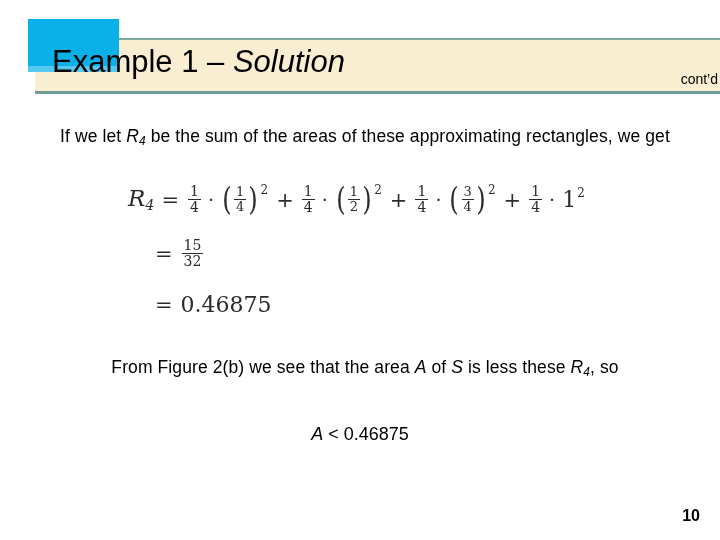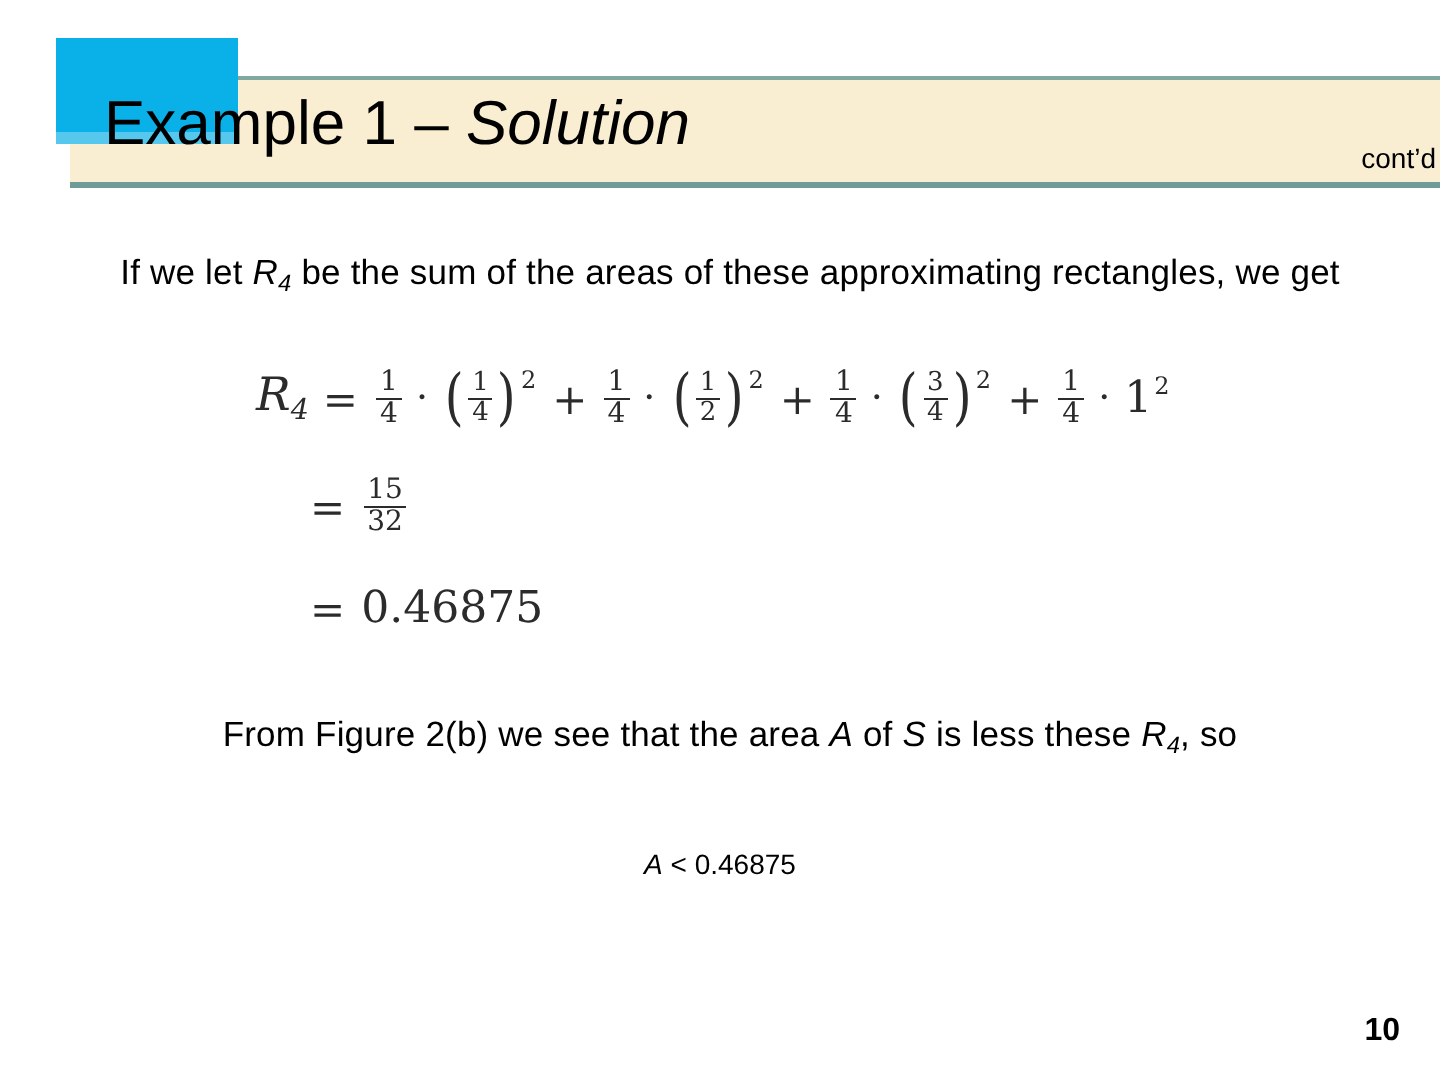--- a/index.html
+++ b/index.html
@@ -163,21 +163,21 @@
     margin-left: 1px;
   }
 
   
   #inequality {
     position: absolute;
     left: 0;
     top: 424px;
     width: 720px;
     text-align: center;
-    font-size: 14px;
+    font-size: 18px;
     color: #000000;
   }
   #inequality .av { font-style: italic; }
 
   
   #page-number {
     position: absolute;
     right: 20px;
     top: 507px;
     font-size: 16px;

